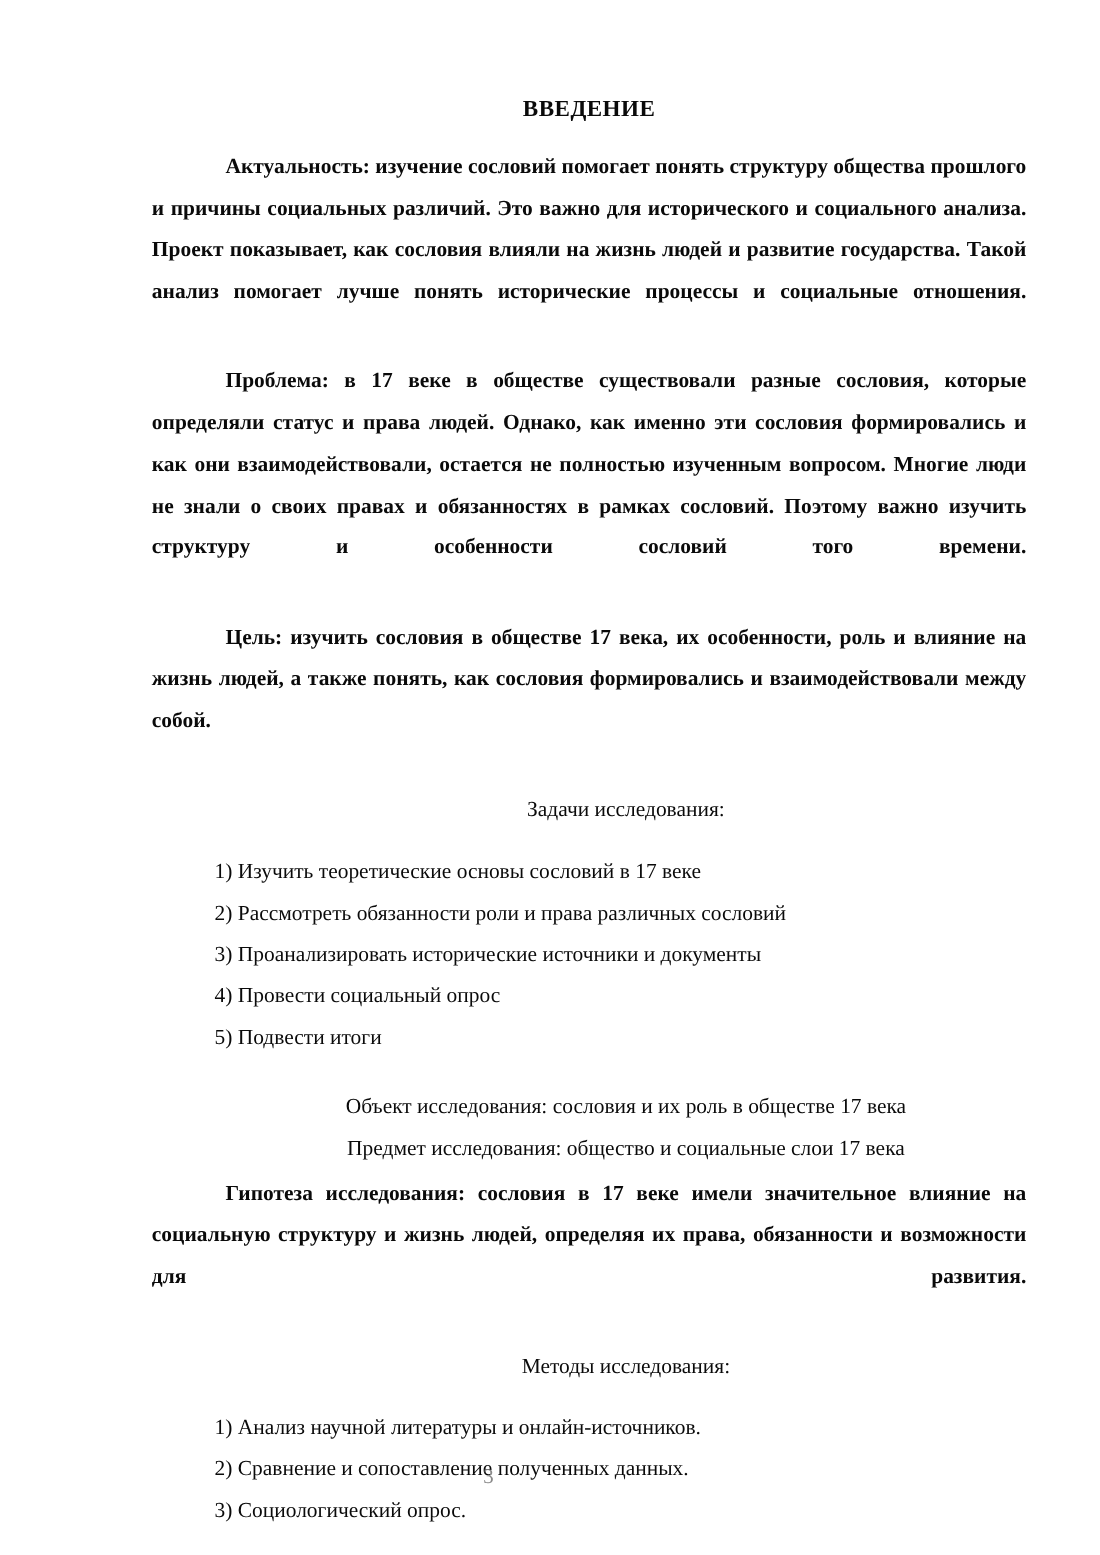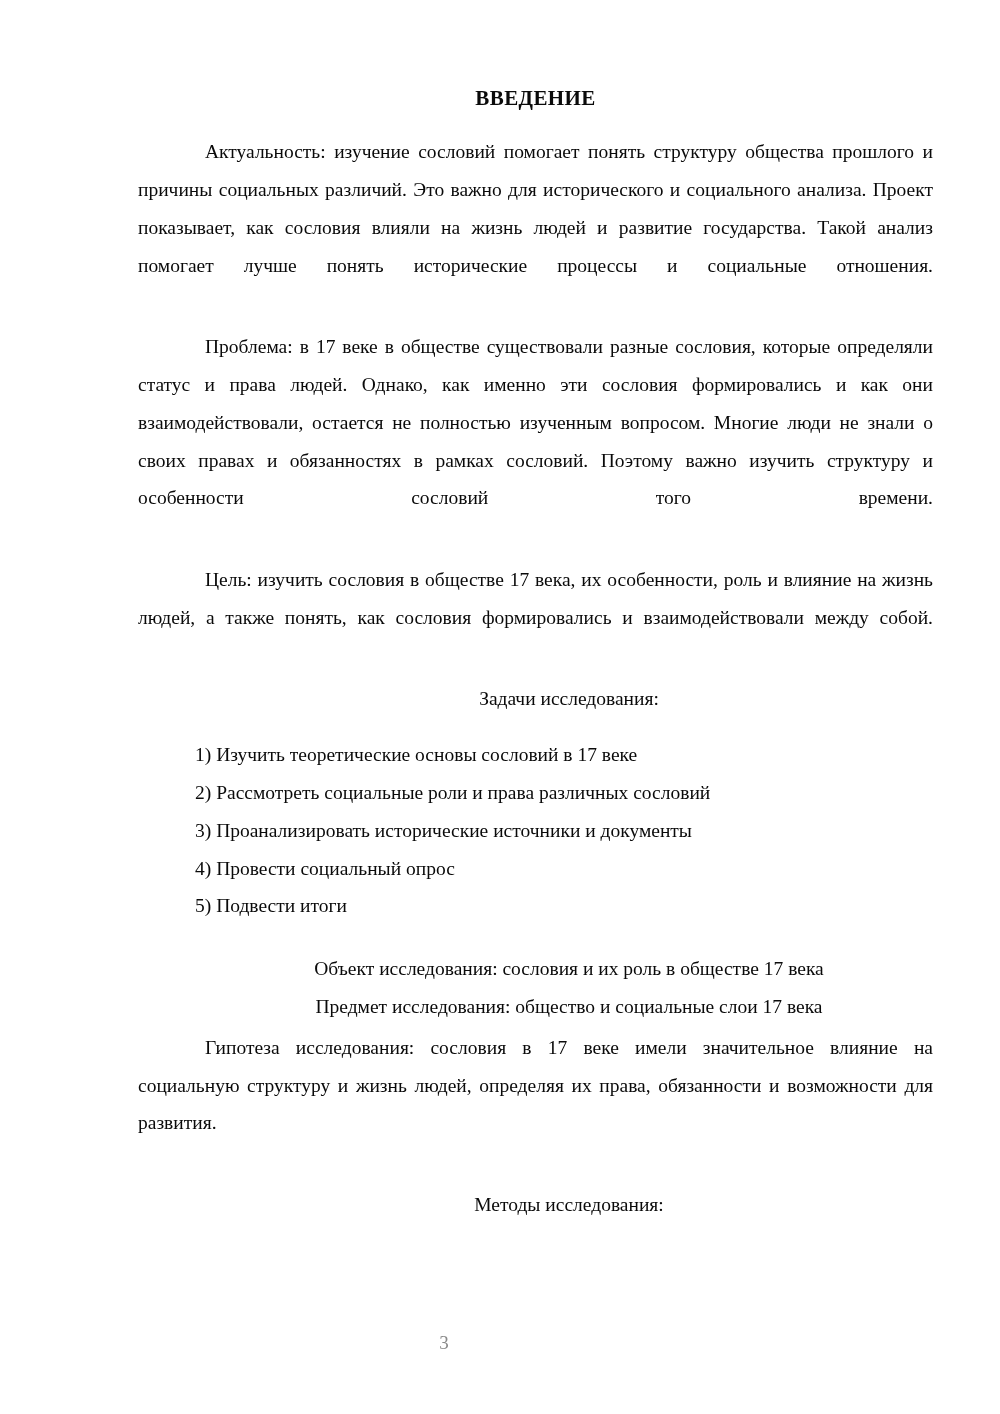--- a/index.html
+++ b/index.html
@@ -45,20 +45,21 @@
   }
 
   .para {
     font-size: 19.5px;
     line-height: 37.8px;
     text-align: justify;
     text-justify: inter-word;
     text-indent: 67px;
     margin: 0 0 3px 0;
     hyphens: none;
+    font-weight: bold;
   }
   
   .para::after {
     content: "";
     display: inline-block;
     width: 100%;
   }
 
   .lead-line {
     font-size: 19.5px;
@@ -135,21 +136,21 @@
 
     <p class="lead-line">Задачи исследования:</p>
 
     <ul class="list">
       <li class="list-item">
         <span class="marker">1) </span>
         <span class="item-text">Изучить теоретические основы сословий в 17 веке</span>
       </li>
       <li class="list-item">
         <span class="marker">2) </span>
-        <span class="item-text">Рассмотреть социальные роли и права различных сословий</span>
+        <span class="item-text">Рассмотреть обязанности роли и права различных сословий</span>
       </li>
       <li class="list-item">
         <span class="marker">3) </span>
         <span class="item-text">Проанализировать исторические источники и документы</span>
       </li>
       <li class="list-item">
         <span class="marker">4) </span>
         <span class="item-text">Провести социальный опрос</span>
       </li>
       <li class="list-item">
@@ -165,18 +166,32 @@
     <p class="sub-line">Предмет исследования: общество и социальные слои 17 века</p>
 
     <div class="gap-sm"></div>
 
     <p class="para">Гипотеза исследования: сословия в 17 веке имели значительное влияние на социальную структуру и жизнь людей, определяя их права, обязанности и возможности для развития.</p>
 
     <div class="gap-sm"></div>
 
     <p class="lead-line">Методы исследования:</p>
 
+    <ul class="list">
+      <li class="list-item">
+        <span class="marker">1) </span>
+        <span class="item-text">Анализ научной литературы и онлайн-источников.</span>
+      </li>
+      <li class="list-item">
+        <span class="marker">2) </span>
+        <span class="item-text">Сравнение и сопоставление полученных данных.</span>
+      </li>
+      <li class="list-item">
+        <span class="marker">3) </span>
+        <span class="item-text">Социологический опрос.</span>
+      </li>
+    </ul>
 
   </div>
 
   <div class="page-number">3</div>
 
 </div>
 
 </body></html>

